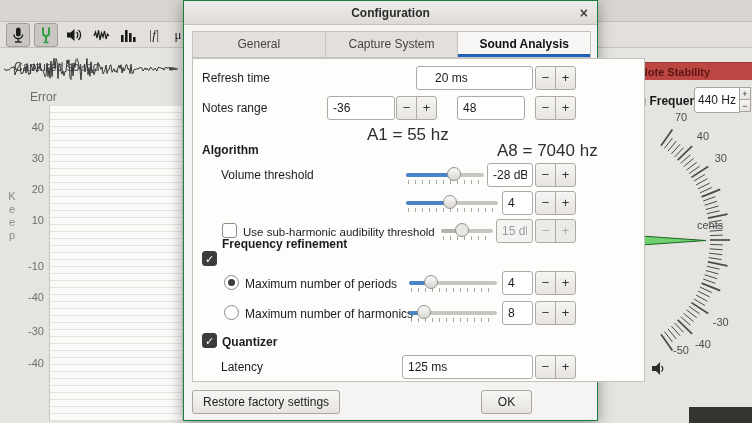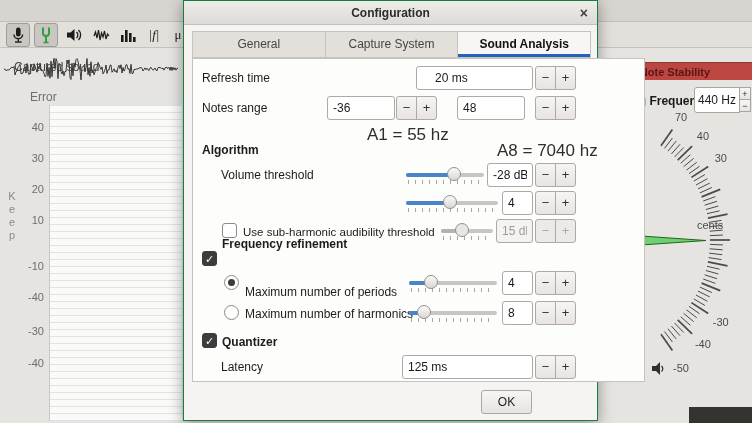--- a/index.html
+++ b/index.html
@@ -230,21 +230,21 @@
           <line x1="79.5" y1="53.4" x2="87.4" y2="43.0" stroke="#4a4a4a" stroke-width="1"></line>
           <line x1="76.0" y1="50.8" x2="87.4" y2="34.4" stroke="#4a4a4a" stroke-width="1.7"></line>
         </g>
       <polygon points="13,138 13,153 121,145.5" fill="#6fd06f" stroke="#1e651e" stroke-width="1"></polygon>
     </svg>
     <span class="gauge-label" style="left: 96.0365px; top: 22.1272px;">70</span>
     <span class="gauge-label" style="left: 117.901px; top: 40.8012px;">40</span>
     <span class="gauge-label" style="left: 135.801px; top: 63.3041px;">30</span>
     <span class="gauge-label" style="left: 135.801px; top: 226.696px;">-30</span>
     <span class="gauge-label" style="left: 117.901px; top: 249.199px;">-40</span>
-    <span class="gauge-label" style="left: 96.0365px; top: 273px;">-50</span>
+    <span class="gauge-label" style="left: 96.0365px; top: 255px;">-50</span>
     <span class="cents">cents</span>
   </div>
 
   <svg class="mini-speaker" width="16" height="18" viewBox="0 0 16 18">
     <polygon points="2,6 6,6 10,2 10,15 6,11 2,11" fill="#2e2e2e"></polygon>
     <path d="M11.5 6 a4 4 0 0 1 0 5.5" fill="none" stroke="#2e2e2e" stroke-width="1.2"></path>
   </svg>
   <div class="dark-slab"></div>
 
   <div class="dialog">
@@ -320,21 +320,21 @@
       <input class="field dis" style="left: 303px; top: 160px; width: 37px;" value="15 dB">
       <div class="spinbtns dis" style="left:342px;top:160px">
         <button>−</button>
         <button>+</button>
       </div>
 
       <span class="checkbox checked" style="left:9px;top:192px">✓</span>
       <span class="lbl sect" style="left:29px;top:178px">Frequency refinement</span>
 
       <span class="radio on" style="left:31px;top:216px"></span>
-      <span class="lbl" style="left:52px;top:226px">Maximum number of periods</span>
+      <span class="lbl" style="left:52px;top:218px">Maximum number of periods</span>
       <div class="slider" style="left: 216px; top: 212px; width: 88px; --pos: 25;">
         <div class="track"></div>
           <div class="fill"></div>
           <div class="ticksrow"></div>
         <div class="handle"></div>
       </div>
       <input class="field" style="left: 309px; top: 212px; width: 31px;" value="4">
       <div class="spinbtns" style="left:342px;top:212px">
         <button>−</button>
         <button>+</button>
@@ -359,16 +359,17 @@
 
       <span class="lbl" style="left:28px;top:301px">Latency</span>
       <input class="field" style="left: 209px; top: 296px; width: 131px;" value="125 ms">
       <div class="spinbtns" style="left:342px;top:296px">
         <button>−</button>
         <button>+</button>
       </div>
 
     </div>
 
+    <button class="btn" style="left:8px;top:389px;padding:0 10px">Restore factory settings</button>
     <button class="btn" style="left:297px;top:389px;width:51px">OK</button>
   </div>
 
 </div>
 
 </body></html>

